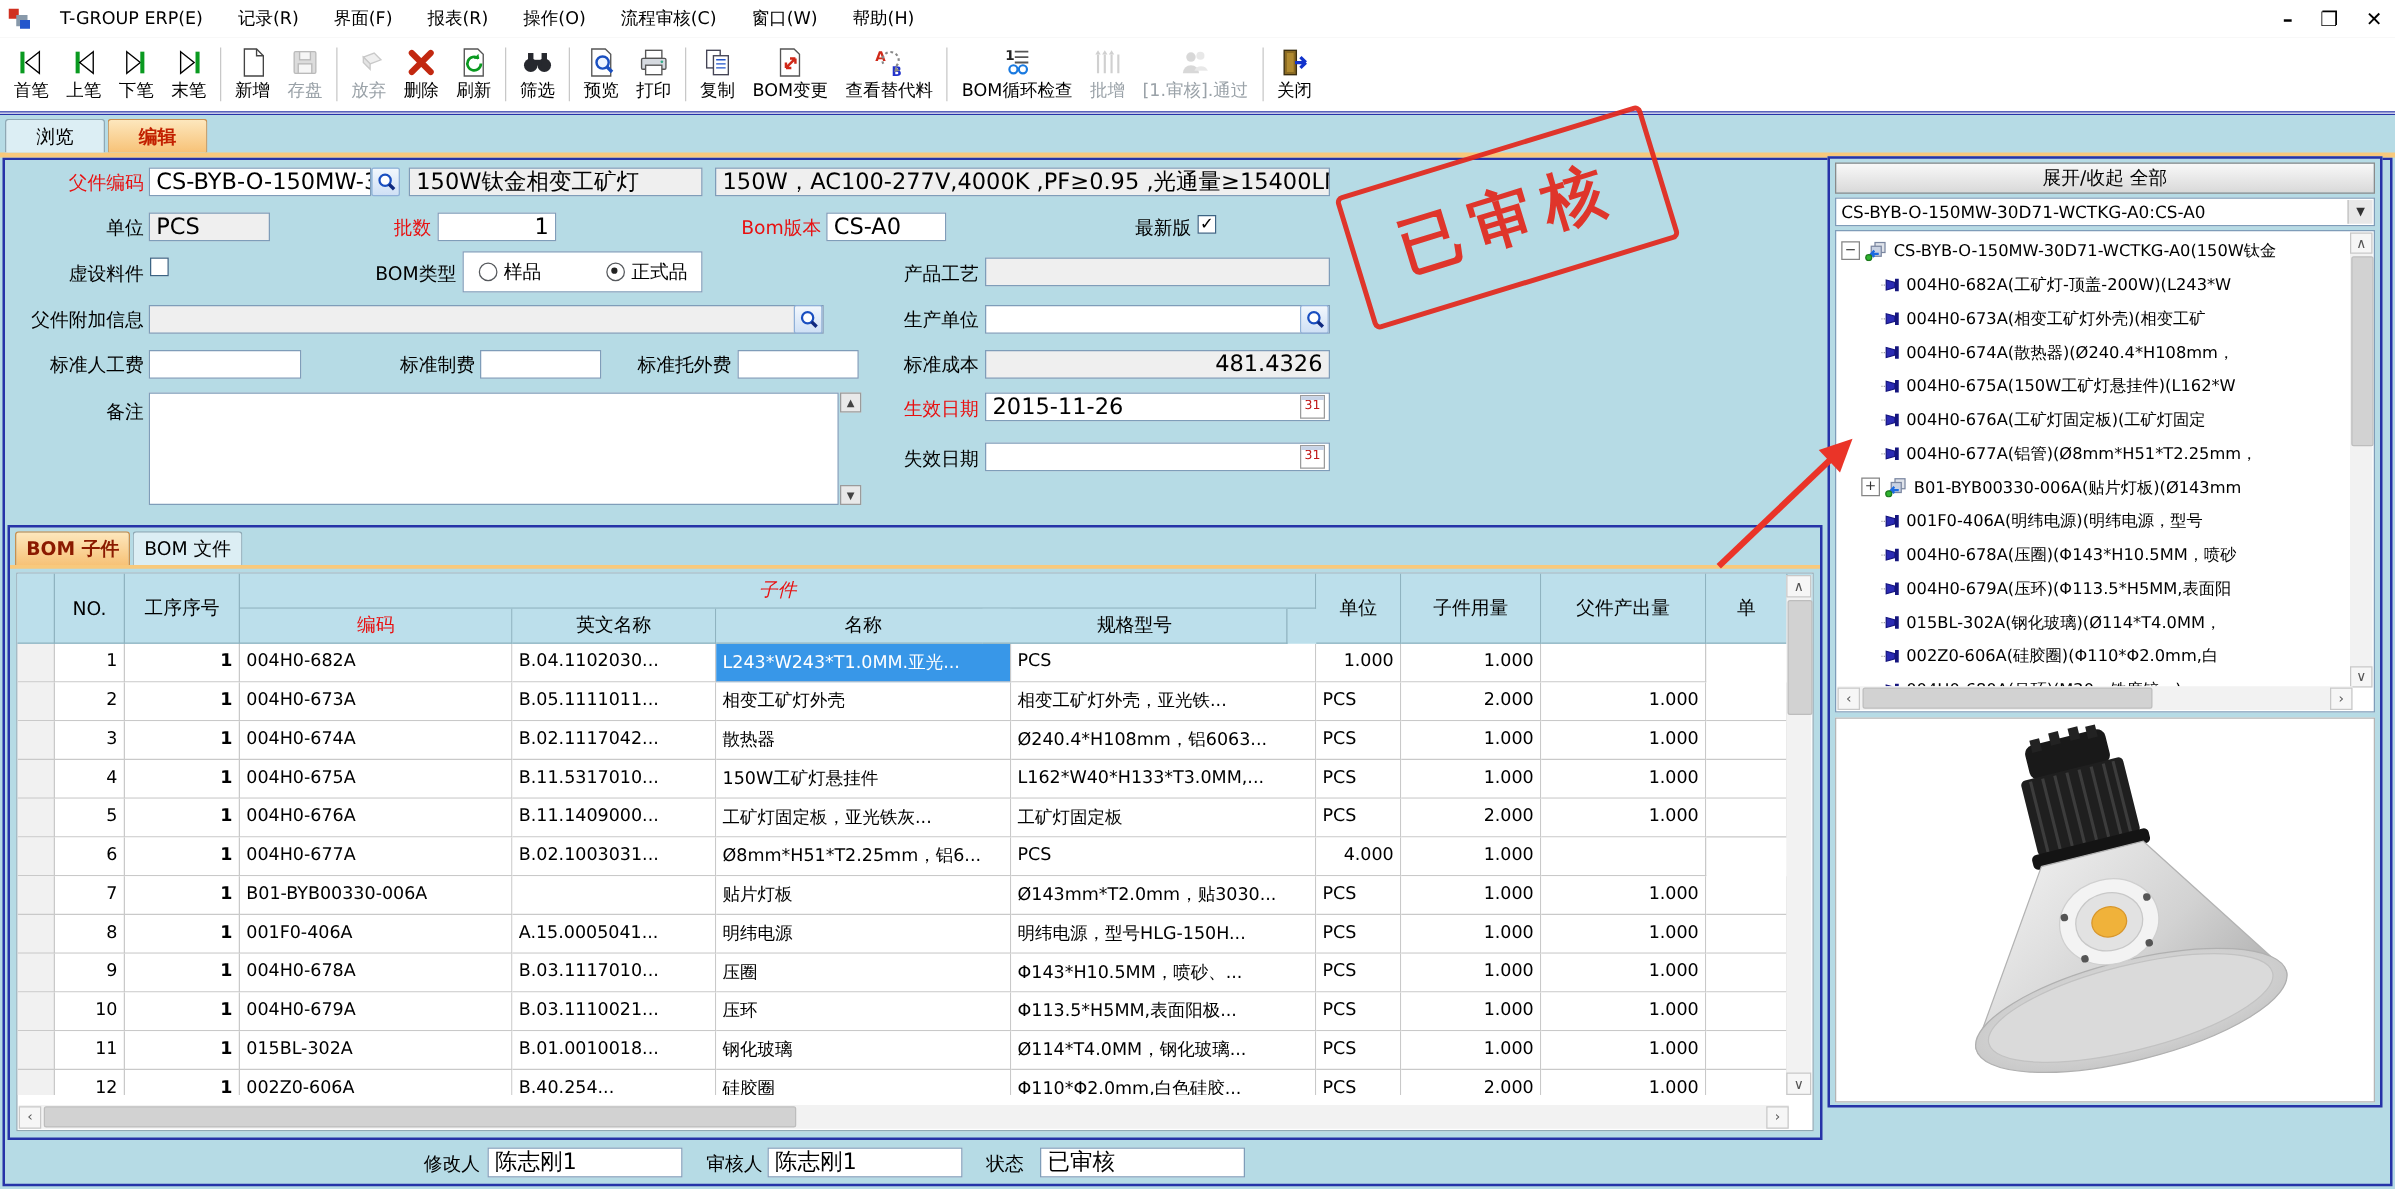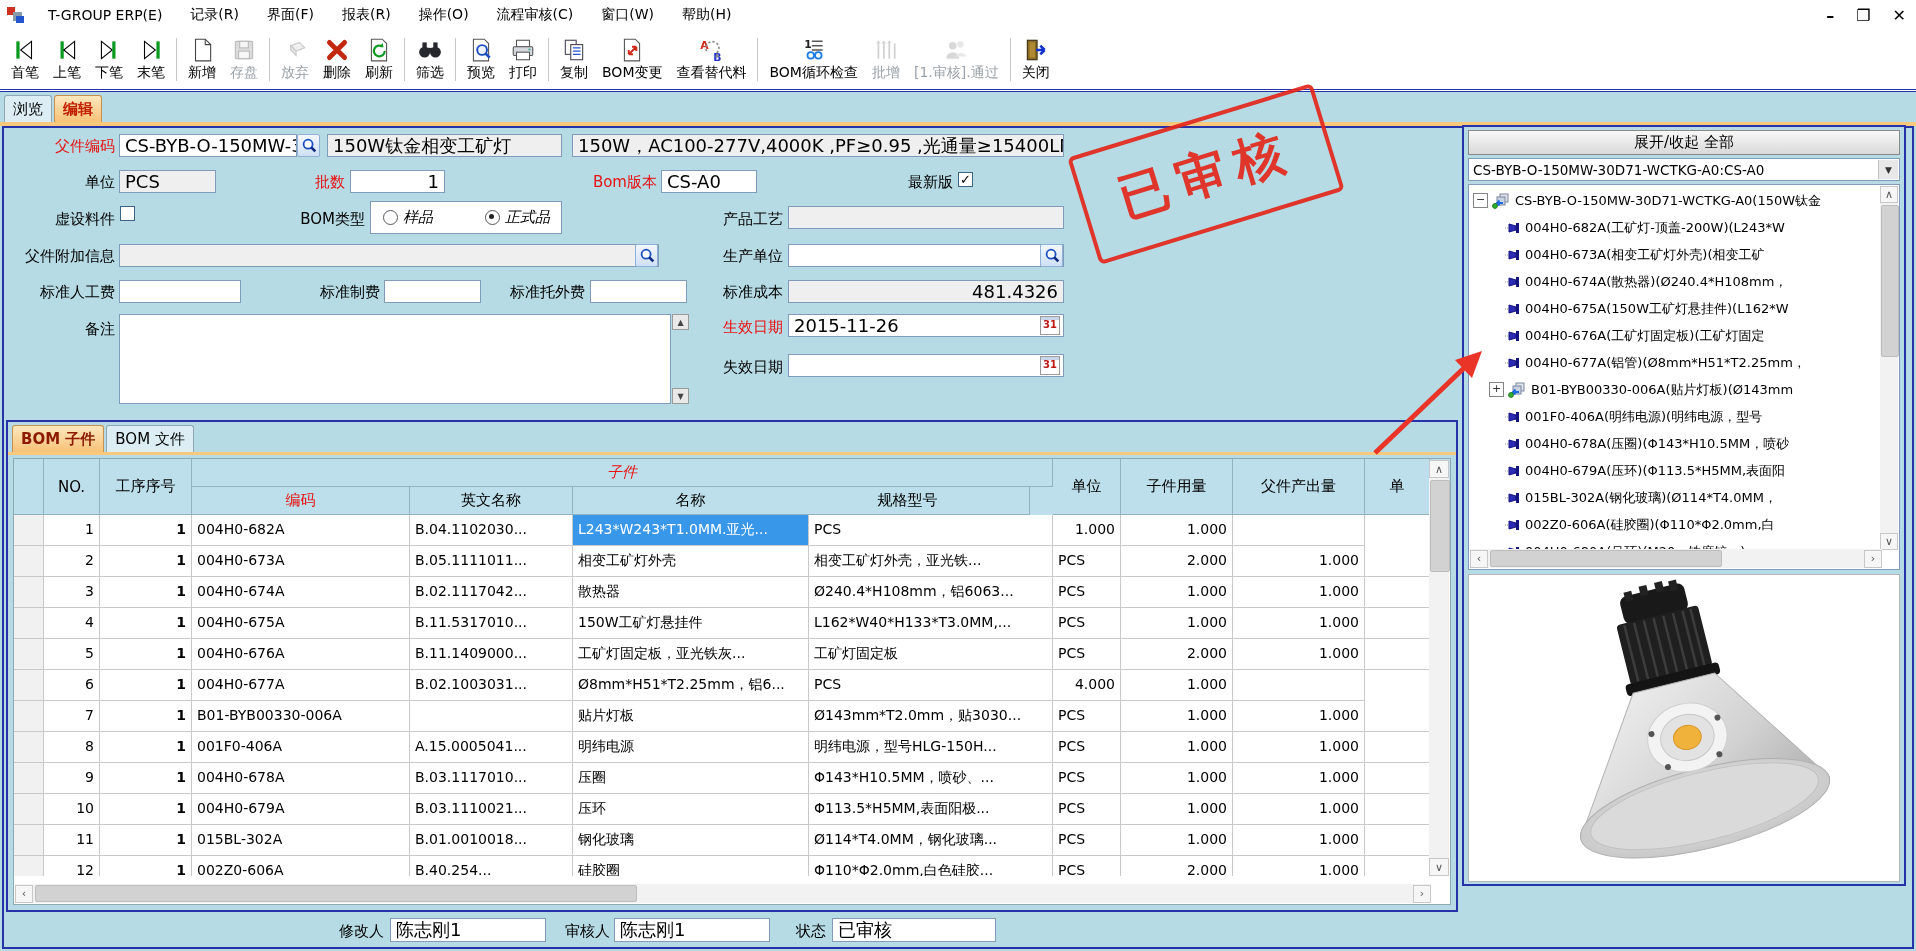--- a/index.html
+++ b/index.html
@@ -17,48 +17,48 @@
   .toolbar{position:absolute;left:0;top:30px;width:1916px;height:62px;background:#fff;
            border-bottom:3px double #2633a8;display:flex;align-items:stretch;padding-left:4px;box-sizing:border-box;}
   .tbtn{display:flex;flex-direction:column;align-items:center;justify-content:center;
         padding:2px 7px;font-size:14px;gap:1px;white-space:nowrap;cursor:default;}
   .tbtn svg{display:block;}
   .tbtn.disabled{color:#9aa2a8;}
   .tbtn.disabled svg{opacity:.45;filter:grayscale(1);}
   .tsep{width:1px;background:#c8c8c8;margin:8px 4px;flex:none;}
   
   .tabstrip{position:absolute;left:4px;top:95px;height:27px;display:flex;align-items:flex-end;z-index:3;}
-  .tab{padding:4px 8px 3px;border:1px solid #8fa8b4;border-bottom:none;background:#dceef4;
+  .tab{padding:4px 24px 3px;border:1px solid #8fa8b4;border-bottom:none;background:#dceef4;
        font-size:15px;margin-right:2px;border-radius:3px 3px 0 0;cursor:default;}
   .tab.active{background:linear-gradient(#fde7bd,#f7c277);color:#c22000;font-weight:bold;border-color:#c89050;}
   .tab-underline{position:absolute;left:0;top:122px;width:1916px;height:4px;background:#f8c97c;z-index:2;}
   .frame{position:absolute;left:2px;top:126px;width:1908px;height:819px;border:2px solid #2633a8;z-index:0;}
   
   .lbl{position:absolute;font-size:15px;white-space:nowrap;text-align:right;z-index:2;}
   .lbl.red{color:#e81010;}
   .field{position:absolute;background:#fff;border:1px solid #7f9db9;font-size:18px;
          padding:2px 5px;box-sizing:border-box;height:23px;line-height:17px;overflow:hidden;
          white-space:nowrap;z-index:2;}
   .field.ro{background:#efefef;}
   .field.num{text-align:right;}
   .lookup-btn{position:absolute;width:23px;height:23px;box-sizing:border-box;z-index:3;
               background:linear-gradient(#f2f7fd,#cfe0f5);border:1px solid #8fb0d8;border-radius:2px;
               display:flex;align-items:center;justify-content:center;cursor:default;}
   .chk{position:absolute;width:15px;height:15px;background:#fff;border:1px solid #3c6484;box-sizing:border-box;
        font-size:13px;line-height:13px;font-weight:bold;text-align:center;z-index:2;cursor:default;}
   .radio-panel{position:absolute;background:#fff;border:1px solid #7f9db9;box-sizing:border-box;z-index:2;
                display:flex;align-items:center;gap:52px;padding-left:12px;}
-  .radio{display:flex;align-items:center;gap:5px;font-size:15px;cursor:default;font-style:italic;}
+  .radio{display:flex;align-items:center;gap:5px;font-size:15px;cursor:default;}
   .rdot{width:13px;height:13px;border-radius:50%;border:1px solid #55585c;background:#fff;position:relative;flex:none;}
   .rdot.on::after{content:"";position:absolute;left:3px;top:3px;width:5px;height:5px;border-radius:50%;background:#222;}
   .remark{position:absolute;background:#fff;border:1px solid #7f9db9;box-sizing:border-box;z-index:2;}
   .spin{position:absolute;width:17px;height:16px;background:#e9e9e9;border:1px solid #9b9b9b;box-sizing:border-box;
         font-size:8px;display:flex;align-items:center;justify-content:center;color:#444;z-index:3;cursor:default;}
   .date-ic{position:absolute;width:20px;height:19px;background:#fff;border:1px solid #9b9b9b;box-sizing:border-box;
-           z-index:3;font-size:10px;font-weight:bold;color:#c01818;text-align:center;line-height:16px;cursor:default;}
+           z-index:3;font-size:10px;font-weight:normal;color:#c01818;text-align:center;line-height:16px;cursor:default;}
   .date-ic::before{content:"";position:absolute;left:0;top:0;right:0;height:3px;background:#c8d4e8;}
   
   .stamp{position:absolute;left:1078px;top:118px;width:248px;height:104px;z-index:6;
          transform:rotate(-17deg);border:4px solid #e3271c;border-radius:6px;
          display:flex;align-items:center;justify-content:center;
          font-size:50px;font-weight:bold;color:#e3271c;letter-spacing:10px;opacity:.92;}
   .anno-arrow{position:absolute;left:1350px;top:338px;z-index:8;}
   
   .bom-panel{position:absolute;left:6px;top:420px;width:1452px;height:492px;border:2px solid #2633a8;
              background:#b6dbe5;box-sizing:border-box;z-index:2;}
@@ -757,15 +757,15 @@
       </g>
     </svg>
   </div>
 </div>
 
 <div class="statusbar">
   <div class="lbl" style="left:322px;width:62px;">修改人</div>
   <div class="field" style="left:390px;width:156px;">陈志刚1</div>
   <div class="lbl" style="left:548px;width:62px;">审核人</div>
   <div class="field" style="left:614px;width:156px;">陈志刚1</div>
-  <div class="lbl" style="left:782px;width:44px;">状态</div>
+  <div class="lbl" style="left:782px;width:44px;text-align:center;">状态</div>
   <div class="field" style="left:832px;width:164px;">已审核</div>
 </div>
 
 </body></html>

